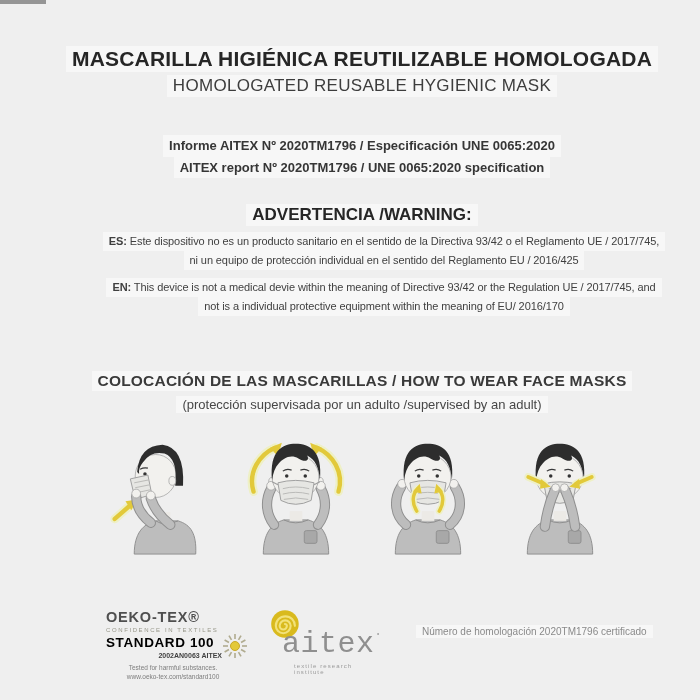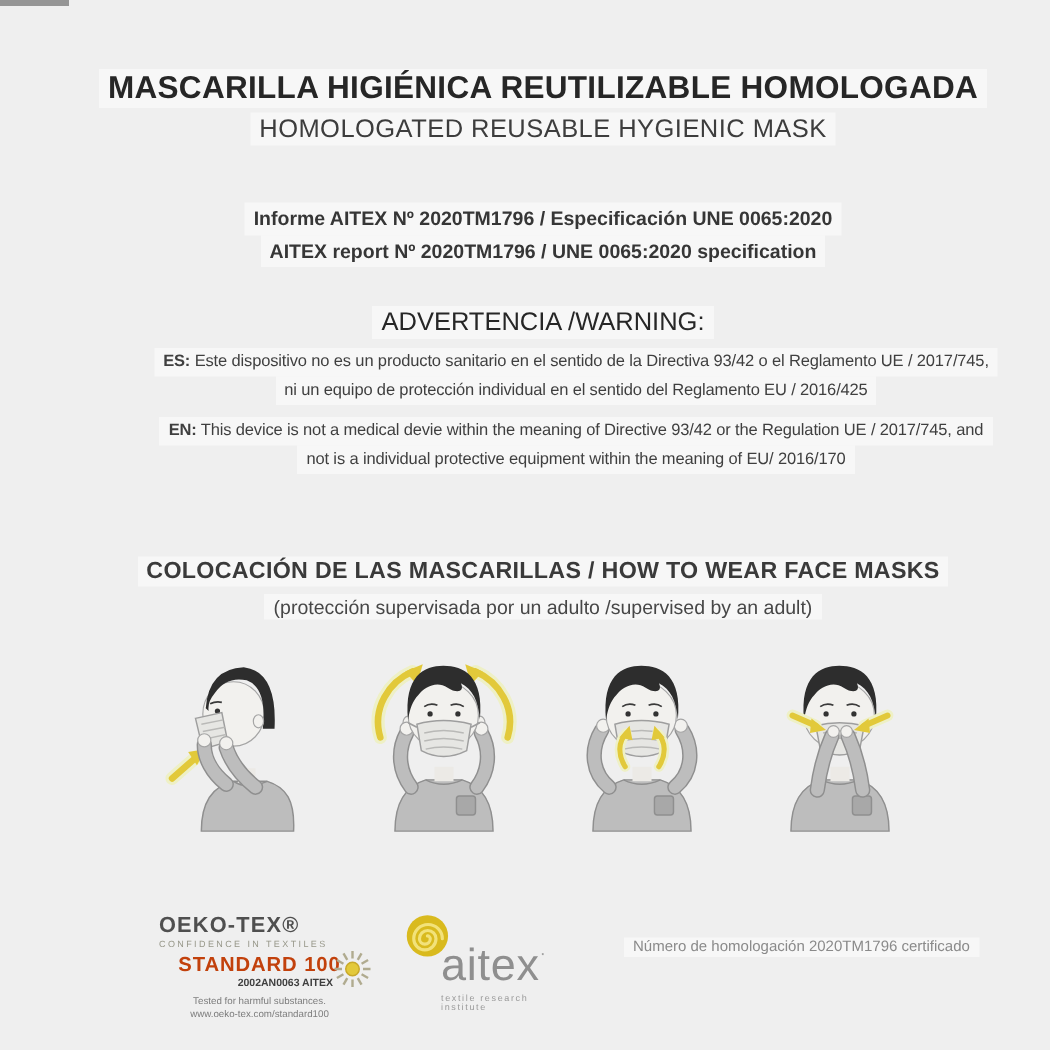--- a/index.html
+++ b/index.html
@@ -16,43 +16,43 @@
   }
   .top-strip {
     position:absolute; top:0; left:0;
     width:46px; height:4px; background:#4a4a4a; opacity:.55;
   }
   .content { text-align:center; padding-top:46px;margin-left:24px; }
   .g { background:rgba(255,255,255,.5); padding:1px 6px; display:inline-block; }
   .title    { font-size:21px; font-weight:bold; color:#262626; letter-spacing:.2px; }
   .subtitle { font-size:17px; font-weight:400; color:#3d3d3d; margin-top:3px; letter-spacing:.3px; }
   .report   { margin-top:38px; font-size:13px; font-weight:600; color:#363636; line-height:1.5; }
-  .warn-heading { margin-top:26px; font-size:17px; font-weight:normal; color:#262626; }
+  .warn-heading { margin-top:26px; font-size:17px; font-weight:bold; color:#262626; }
   .warn-block   { margin-top:6px; font-size:11px; color:#3f3f3f; line-height:1.55; letter-spacing:-.1px;padding-left:44px; }
   .warn-block + .warn-block { margin-top:8px;text-align:center; }
   .warn-label { font-weight:bold; }
   .howto-heading { margin-top:55px; font-size:15.5px; font-weight:600; color:#3a3a3a; letter-spacing:.2px; }
   .howto-sub     { margin-top:5px; font-size:13px; color:#474747; }
   .figures { margin-top:22px; display:flex; justify-content:center; gap:14px; }
   .figure  { width:118px; height:122px; }
   .figure svg { width:100%; height:100%; }
 
   .footer { margin-top:52px; display:flex; align-items:flex-start; text-align:left; padding-left:82px; }
   .oeko { position:relative; width:134px; line-height:1.15; }
   .oeko-brand   { font-size:14.5px; font-weight:bold; color:#4f4f4f; letter-spacing:.8px; }
   .oeko-tagline { font-size:6px;  color:#979789; letter-spacing:1.6px; margin-top:1px; }
-  .oeko-standard{ font-size:13.5px; font-weight:bold; color:#c2410c; letter-spacing:.6px; margin-top:1px;text-align:center; }
+  .oeko-standard{ font-size:13.5px; font-weight:bold; color:#000000; letter-spacing:.6px; margin-top:1px; }
   .oeko-cert    { font-size:7px;  font-weight:bold; color:#3f3f3f; text-align:right; padding-right:18px; margin-top:2px; }
   .oeko-tested  { font-size:6.5px; color:#7d7d7d; margin-top:4px; text-align:center; }
   .oeko-url     { font-size:6.5px; color:#7d7d7d; margin-top:1px; text-align:center; }
   .oeko-sun { position:absolute; right:-8px; top:24px; width:26px; height:26px; }
 
   .aitex { position:relative; width:116px; height:72px; margin-left:26px; }
   .aitex-spiral { position:absolute; left:2px; top:-2px; width:36px; height:36px; }
-  .aitex-name { position:absolute; left:28px; top:18px; font-size:30px; color:#8f8f8f; letter-spacing:.5px; }
+  .aitex-name { position:absolute; left:16px; top:18px; font-size:30px; color:#8f8f8f; letter-spacing:.5px;font-family:Liberation Mono, monospace; }
   .aitex-mark { font-size:12px; vertical-align:14px; color:#a0a0a0; }
   .aitex-tagline { position:absolute; left:28px; top:54px; font-size:6px; color:#9a9a9a; letter-spacing:1.1px; }
 
   .homolog { margin-left:34px; margin-top:16px; font-size:10px; color:#8a8a8a; }
 </style>
 </head>
 <body>
 
 <div class="canvas">
   <div class="top-strip"></div>

